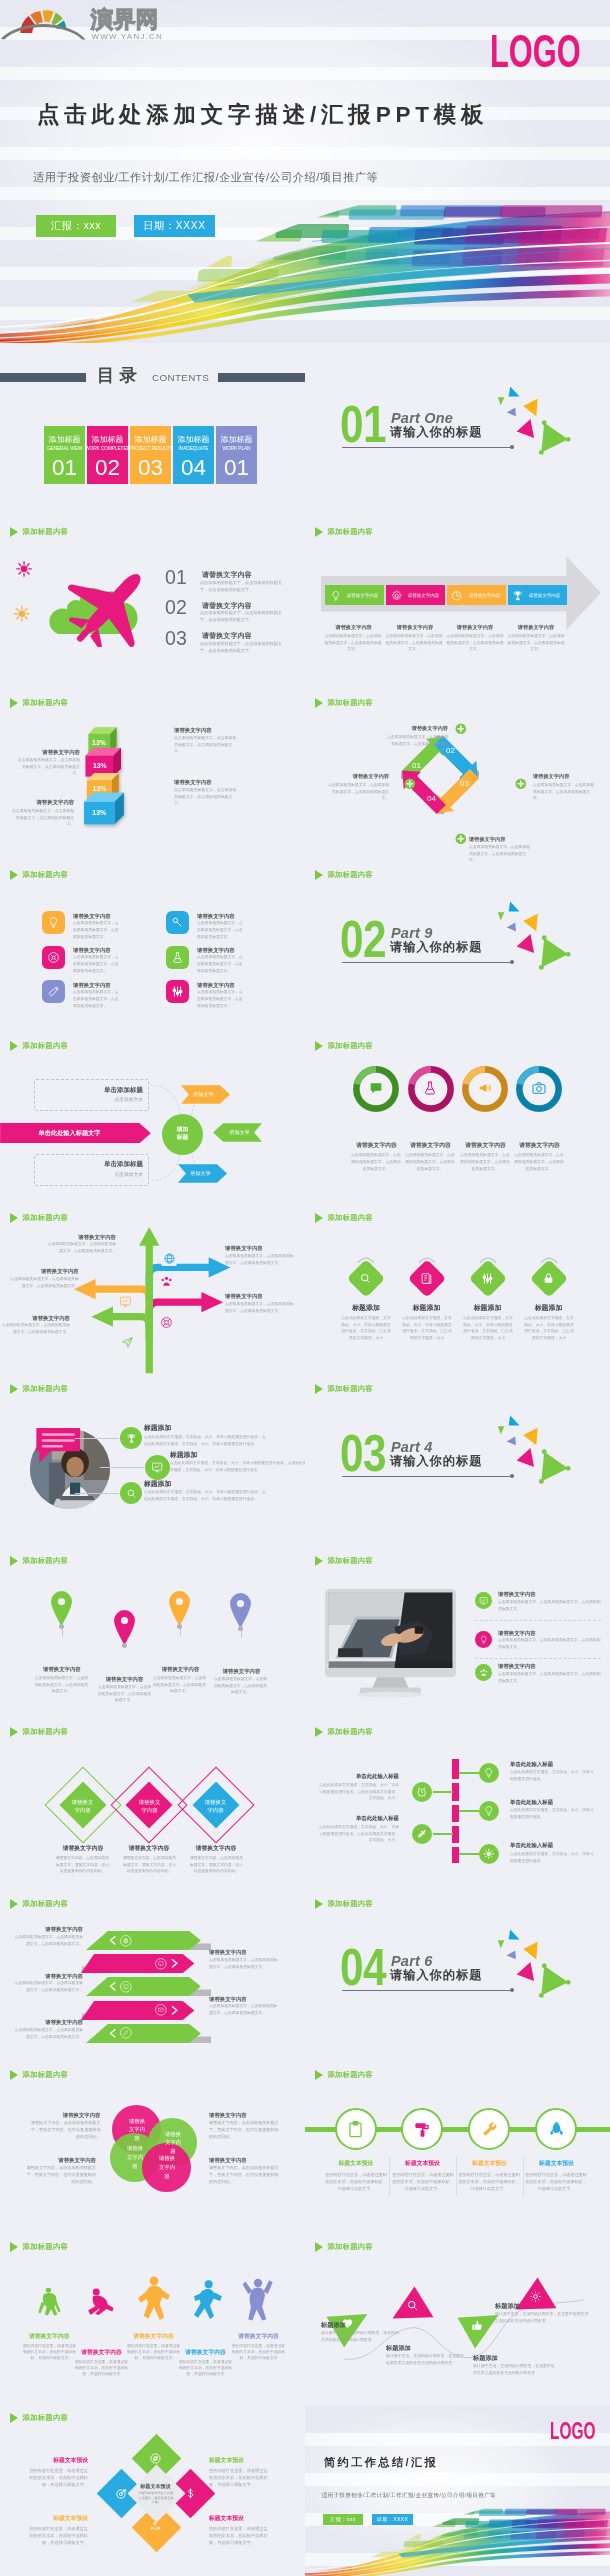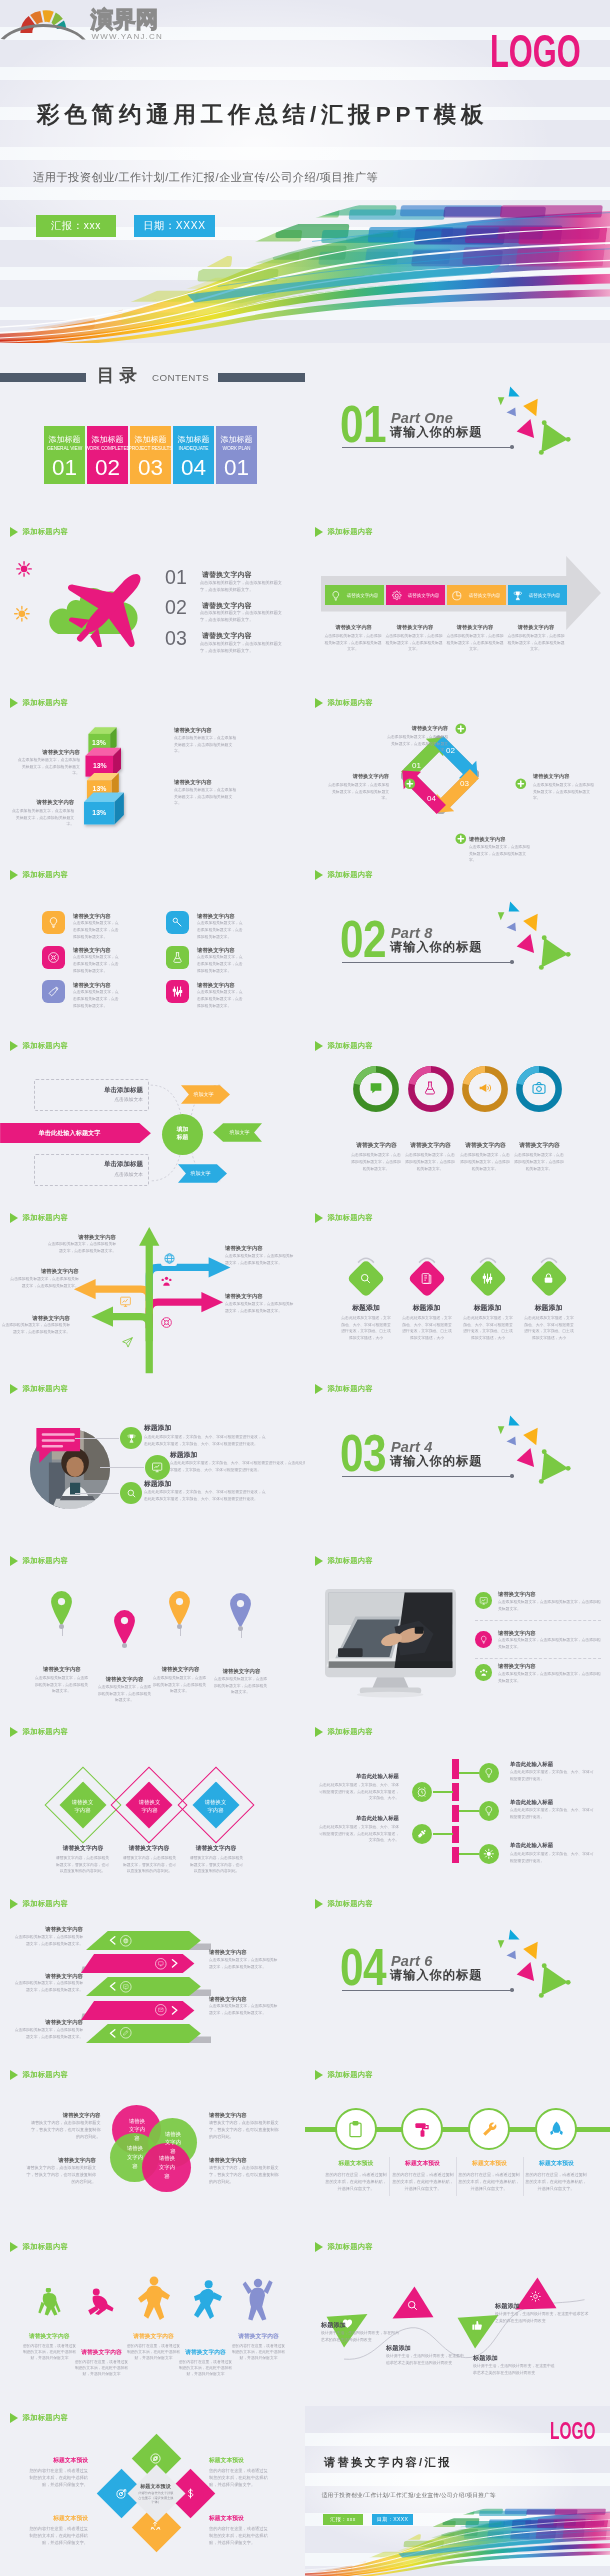--- a/index.html
+++ b/index.html
@@ -141,21 +141,21 @@
           <path d="M0,178.0 C120,172.48 220,147.64 330,109.0 C430,75.88 560,51.03999999999999 842,40.0" stroke-width="1.7"></path>
           <path d="M0,199.0 C120,195.2 220,178.1 330,151.5 C430,128.7 560,111.6 842,104.0" stroke-width="1.1"></path>
         </g>
         <g fill="none" stroke="#2aa0d8" opacity="0.6">
           <path d="M300,122 C450,100 620,80 842,70" stroke-width="1.1"></path>
           <path d="M430,60 C560,44 690,28 842,20" stroke-width="1.1"></path>
         </g>
         <path d="M258,133 C400,116 560,100 690,92 L676,104 C548,112 410,126 268,144 Z" fill="#2ba7c9" opacity="0.7"></path>
       </svg>
       <div class="cvlogo" style="left:490px;top:27.6px;font-size:46px;line-height:46px;transform:scaleX(.67);transform-origin:left top;">LOGO</div>
-      <div class="cvttl" style="left:37px;top:101px;font-size:22.5px;line-height:27.6px;letter-spacing:4.8px;">彩色简约通用工作总结/汇报PPT模板</div>
+      <div class="cvttl" style="left:37px;top:101px;font-size:22.5px;line-height:27.6px;letter-spacing:4.8px;">点击此处添加文字描述/汇报PPT模板</div>
       <div class="cvsub" style="left:33px;top:171px;font-size:11.2px;line-height:13px;letter-spacing:0.5px;">适用于投资创业/工作计划/工作汇报/企业宣传/公司介绍/项目推广等</div>
       <div class="cvbadge" style="left:36px;top:215px;width:80px;height:22px;background:#7ac943;font-size:10.2px;letter-spacing:0.7px;">汇报：xxx</div>
       <div class="cvbadge" style="left:134px;top:215px;width:81px;height:22px;background:#29abe2;font-size:10.2px;letter-spacing:0.7px;">日期：XXXX</div>
     </div>
 <svg class="wm" viewBox="0 0 245 60">
       <g>
         <path d="M28 45 A29 29 0 0 1 39.5 21.7 L49 34.7 A13 13 0 0 0 44.5 45 Z" fill="#c9352c"></path>
         <path d="M41.5 20.3 A29 29 0 0 1 55.5 14.9 L59 30.5 A13 13 0 0 0 51 33.3 Z" fill="#e0772a"></path>
         <path d="M58.5 14.2 A29 29 0 0 1 74 15.8 L68 30.6 A13 13 0 0 0 61.5 30.0 Z" fill="#eda31f"></path>
         <path d="M76.7 16.9 A29 29 0 0 1 86.5 25.4 L73.8 34.7 A13 13 0 0 0 70.9 31.0 Z" fill="#85b83c"></path>
@@ -479,21 +479,21 @@
             <rect x="9" y="12.5" width="6" height="5.4" rx=".6"></rect>
             <rect x="14.7" y="9.4" width="6" height="5.4" rx=".6"></rect>
           </g>
         </svg>
       </div>
       <div class="ab" style="left:197px;top:118px;width:73px;font-size:5.4px;line-height:8.3px;color:#585858;font-weight:bold;text-align:left;letter-spacing:0px;">请替换文字内容</div>
       <div class="ab" style="left:197px;top:126px;width:49px;font-size:3.8px;line-height:6.8px;color:#9d9da8;text-align:left;">点击添加相关标题文字，点击添加相关标题文字，点击添加相关标题文字。</div>
 </div>
 <div class="slide" style="left:305px;top:863px;">
 <div class="dvnum" style="left:35px;top:51px;font-size:51px;line-height:51px;color:#7ac943;font-weight:bold;letter-spacing:-0.7px;transform:scaleX(.83);transform-origin:left top;">02</div>
-      <div class="dven" style="left:86px;top:62px;font-size:14.5px;line-height:16px;">Part 8</div>
+      <div class="dven" style="left:86px;top:62px;font-size:14.5px;line-height:16px;">Part 9</div>
       <div class="dvcn" style="left:85px;top:77px;font-size:12.3px;line-height:14.5px;letter-spacing:0.9px;">请输入你的标题</div>
       <div class="dvline" style="left:37px;top:99px;width:170px;height:0.7px;background:#6f7380;"></div>
       <div class="dvdot" style="left:205px;top:97px;"></div>
       <svg class="ab" style="left:173px;top:29px;width:102px;height:87px;" viewBox="0 0 140 120">
         <polygon points="27,28 36,28 31,39" fill="#7ac943"></polygon>
         <polygon points="44,13 57,27 42,27" fill="#0fa8dc"></polygon>
         <polygon points="39,49 51,42 52,54" fill="#7d8fd0"></polygon>
         <polygon points="62,40 82,30 80,54" fill="#fbb118"></polygon>
         <polygon points="72,58 53,75 77,84" fill="#e8197e"></polygon>
         <polygon points="91,63 124,86 87,104" fill="#7ac943"></polygon>
@@ -1483,19 +1483,19 @@
           <path d="M0,178.0 C120,172.48 220,147.64 330,109.0 C430,75.88 560,51.03999999999999 842,40.0" stroke-width="1.7"></path>
           <path d="M0,199.0 C120,195.2 220,178.1 330,151.5 C430,128.7 560,111.6 842,104.0" stroke-width="1.1"></path>
         </g>
         <g fill="none" stroke="#2aa0d8" opacity="0.6">
           <path d="M300,122 C450,100 620,80 842,70" stroke-width="1.1"></path>
           <path d="M430,60 C560,44 690,28 842,20" stroke-width="1.1"></path>
         </g>
         <path d="M258,133 C400,116 560,100 690,92 L676,104 C548,112 410,126 268,144 Z" fill="#2ba7c9" opacity="0.7"></path>
       </svg>
       <div class="cvlogo" style="left:245px;top:13.8px;font-size:23px;line-height:23px;transform:scaleX(.67);transform-origin:left top;">LOGO</div>
-      <div class="cvttl" style="left:19px;top:50px;font-size:11.2px;line-height:13.8px;letter-spacing:2.4px;">请替换文字内容/汇报</div>
+      <div class="cvttl" style="left:19px;top:50px;font-size:11.2px;line-height:13.8px;letter-spacing:2.4px;">简约工作总结/汇报</div>
       <div class="cvsub" style="left:16.7px;top:86px;font-size:5.6px;line-height:6.5px;letter-spacing:0.3px;">适用于投资创业/工作计划/工作汇报/企业宣传/公司介绍/项目推广等</div>
       <div class="cvbadge" style="left:18px;top:108px;width:40px;height:11px;background:#7ac943;font-size:5.1px;letter-spacing:0.4px;">汇报：xxx</div>
       <div class="cvbadge" style="left:67px;top:108px;width:41px;height:11px;background:#29abe2;font-size:5.1px;letter-spacing:0.4px;">日期：XXXX</div>
     </div>
 </div>
 
 
 </body></html>

